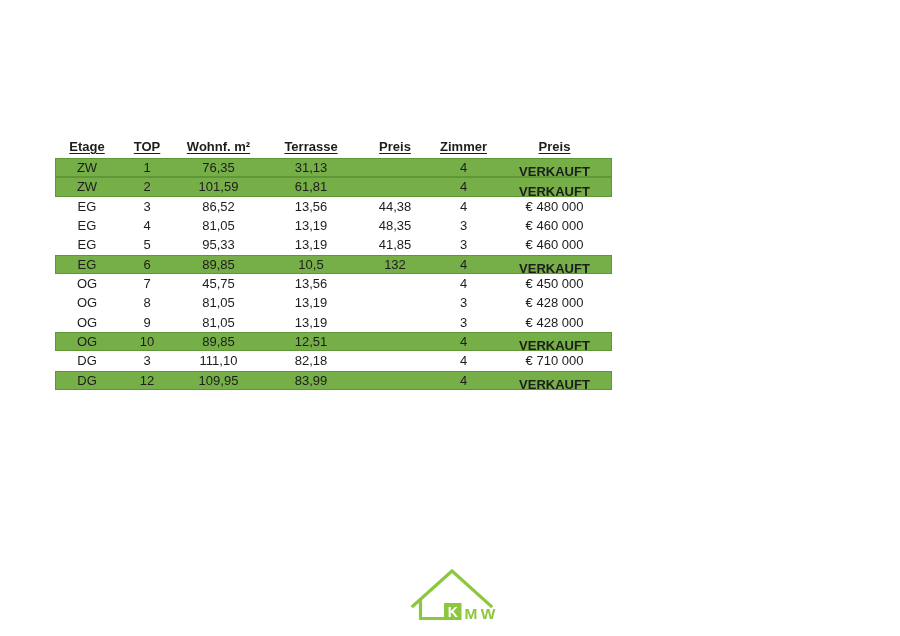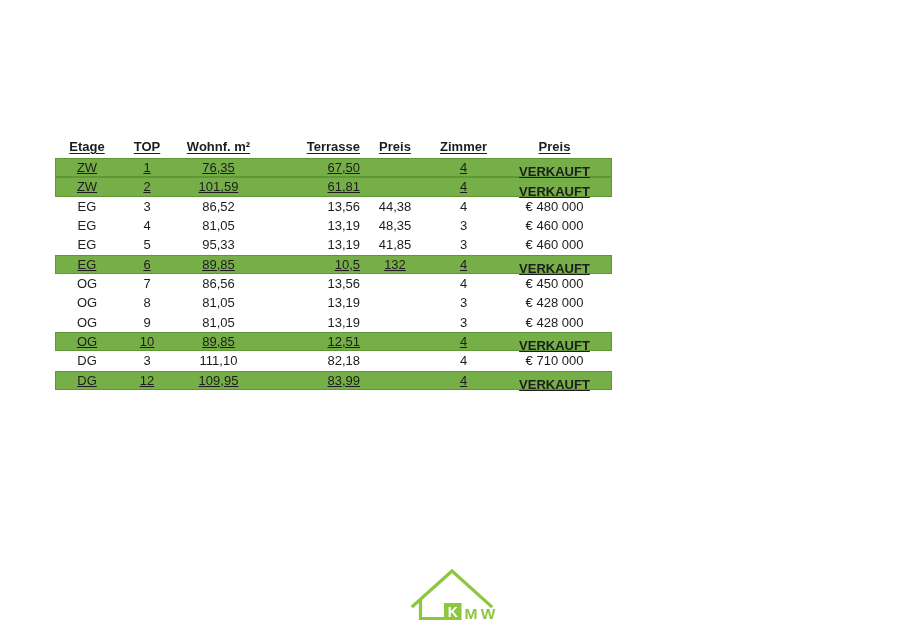--- a/index.html
+++ b/index.html
@@ -38,33 +38,32 @@
     text-underline-offset: 2px;
   }
   .row {
     display: flex;
     height: 19.33px;
     align-items: center;
   }
   .row.sold {
     background: var(--sold-bg, #76af47);
     box-shadow: inset 0 0 0 1px var(--sold-border, #5f9636);
-    text-decoration: underline;
   }
   .cell {
     font-size: 13px;
     text-align: center;
     line-height: 19px;
     white-space: pre;
   }
   .row.sold .cell.c6 { font-weight: bold; margin-top: 8px; }
   .c0 { width: 64px; }
   .c1 { width: 56px; }
   .c2 { width: 87px; }
-  .c3 { width: 98px; text-align: right; }
+  .c3 { width: 98px; }
   .c4 { width: 70px; }
   .c5 { width: 67px; }
   .c6 { width: 115px; }
   .logo {
     position: absolute;
     left: 407px;
     top: 564px;
     width: 92px;
     height: 62px;
   }
@@ -82,21 +81,21 @@
       <div class="header-cell c3"><span>Terrasse</span></div>
       <div class="header-cell c4"><span>Preis</span></div>
       <div class="header-cell c5"><span>Zimmer</span></div>
       <div class="header-cell c6"><span>Preis</span></div>
     </div>
     <div id="table-body">
         <div class="row sold">
           <div class="cell c0">ZW</div>
           <div class="cell c1">1</div>
           <div class="cell c2">76,35</div>
-          <div class="cell c3">67,50</div>
+          <div class="cell c3">31,13</div>
           <div class="cell c4"></div>
           <div class="cell c5">4</div>
           <div class="cell c6">VERKAUFT</div>
         </div>
         <div class="row sold">
           <div class="cell c0">ZW</div>
           <div class="cell c1">2</div>
           <div class="cell c2">101,59</div>
           <div class="cell c3">61,81</div>
           <div class="cell c4"></div>
@@ -135,21 +134,21 @@
           <div class="cell c1">6</div>
           <div class="cell c2">89,85</div>
           <div class="cell c3">10,5</div>
           <div class="cell c4">132</div>
           <div class="cell c5">4</div>
           <div class="cell c6">VERKAUFT</div>
         </div>
         <div class="row">
           <div class="cell c0">OG</div>
           <div class="cell c1">7</div>
-          <div class="cell c2">86,56</div>
+          <div class="cell c2">45,75</div>
           <div class="cell c3">13,56</div>
           <div class="cell c4"></div>
           <div class="cell c5">4</div>
           <div class="cell c6">€ 450 000</div>
         </div>
         <div class="row">
           <div class="cell c0">OG</div>
           <div class="cell c1">8</div>
           <div class="cell c2">81,05</div>
           <div class="cell c3">13,19</div>

